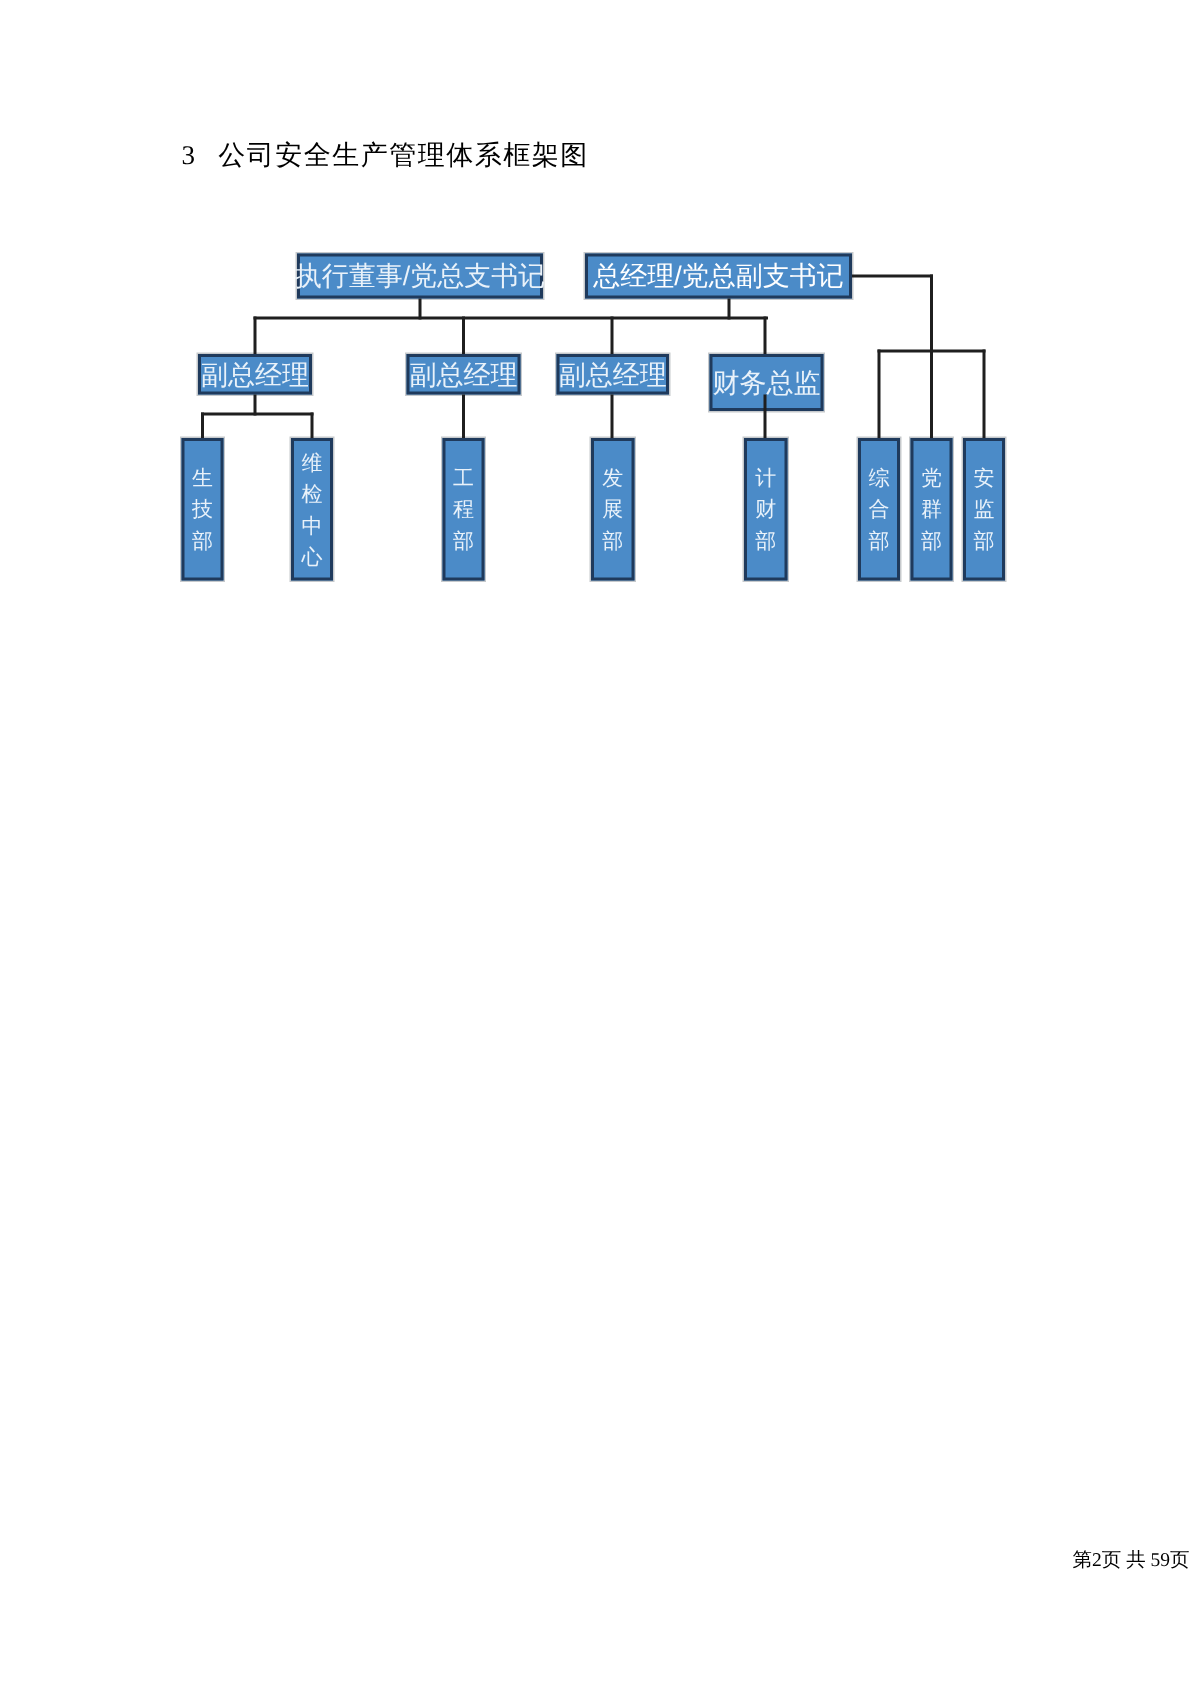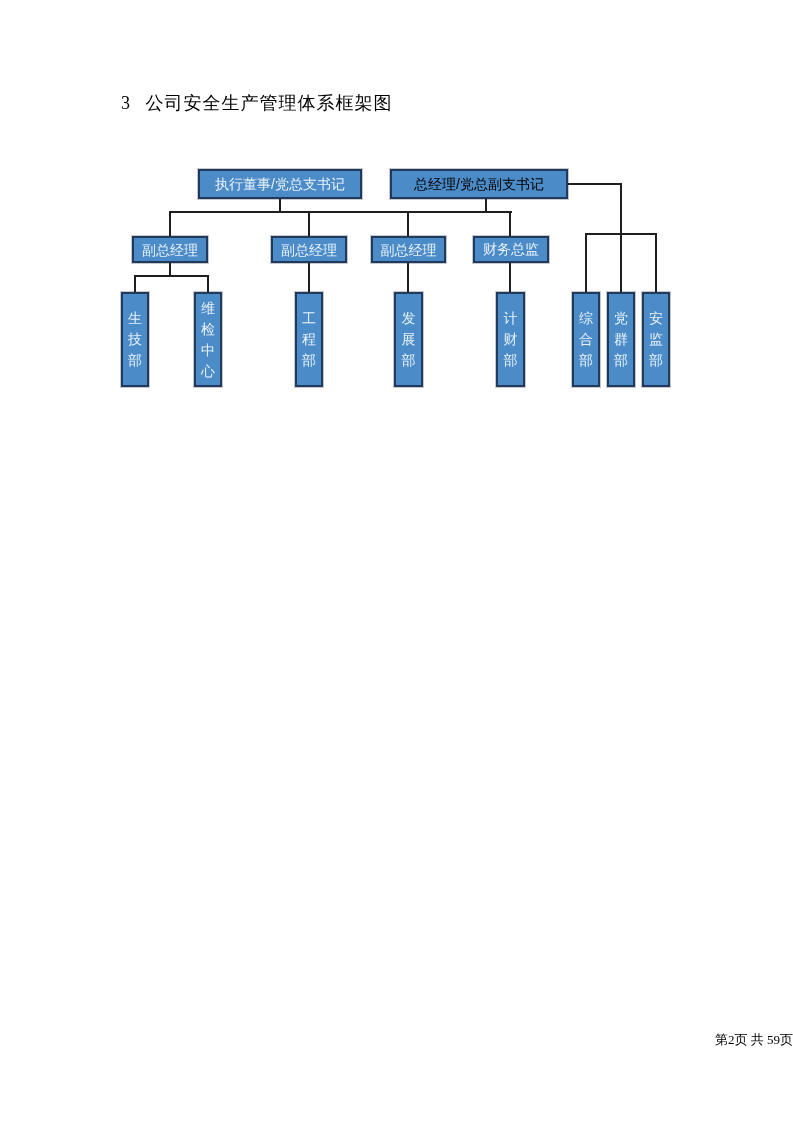--- a/index.html
+++ b/index.html
@@ -36,21 +36,21 @@
   .node {
     position: absolute;
     box-sizing: border-box;
     border: 2px solid #1f3a5c;
     box-shadow: 0 0 0 1px #c6c9cc;
     display: flex;
     align-items: center;
     justify-content: center;
     text-align: center;
     font-family: "Liberation Sans", sans-serif;
-    font-size: 14px;
+    font-size: 18px;
     line-height: 1;
     white-space: nowrap;
   }
   .node.vertical {
     white-space: pre-line;
     line-height: 21px;
     font-size: 14px;
   }
   .seg {
     position: absolute;
@@ -67,25 +67,25 @@
   }
 </style>
 </head>
 <body>
 
 <div class="page">
   <div class="doc-title">3 公司安全生产管理体系框架图</div>
 
   <div class="diagram" id="diagram">
       <div class="node horizontal" style="left: 198px; top: 169px; width: 164px; height: 30px; background: rgb(75, 139, 200); border-color: rgb(31, 58, 92); color: rgb(233, 242, 250);">执行董事/党总支书记</div>
-      <div class="node horizontal" style="left: 390px; top: 169px; width: 178px; height: 30px; background: rgb(75, 139, 200); border-color: rgb(31, 58, 92); color: #000000;">总经理/党总副支书记</div>
+      <div class="node horizontal" style="left: 390px; top: 169px; width: 178px; height: 30px; background: rgb(75, 139, 200); border-color: rgb(31, 58, 92); color: #ffffff;">总经理/党总副支书记</div>
       <div class="node horizontal" style="left: 132px; top: 236px; width: 76px; height: 27px; background: rgb(75, 139, 200); border-color: rgb(31, 58, 92); color: rgb(233, 242, 250);">副总经理</div>
       <div class="node horizontal" style="left: 271px; top: 236px; width: 76px; height: 27px; background: rgb(75, 139, 200); border-color: rgb(31, 58, 92); color: rgb(233, 242, 250);">副总经理</div>
       <div class="node horizontal" style="left: 371px; top: 236px; width: 75px; height: 27px; background: rgb(75, 139, 200); border-color: rgb(31, 58, 92); color: rgb(233, 242, 250);">副总经理</div>
-      <div class="node horizontal" style="left: 473px; top: 236px; width: 76px; height: 27px; background: rgb(75, 139, 200); border-color: rgb(31, 58, 92); color: rgb(233, 242, 250); font-family: Liberation Serif, serif;">财务总监</div>
+      <div class="node horizontal" style="left: 473px; top: 236px; width: 76px; height: 38px; background: rgb(75, 139, 200); border-color: rgb(31, 58, 92); color: rgb(233, 242, 250); font-family: Liberation Serif, serif;">财务总监</div>
       <div class="node vertical" style="left: 121px; top: 292px; width: 28px; height: 95px; background: rgb(75, 139, 200); border-color: rgb(31, 58, 92); color: rgb(233, 242, 250);">生
 技
 部</div>
       <div class="node vertical" style="left: 194px; top: 292px; width: 28px; height: 95px; background: rgb(75, 139, 200); border-color: rgb(31, 58, 92); color: rgb(233, 242, 250);">维
 检
 中
 心</div>
       <div class="node vertical" style="left: 295px; top: 292px; width: 28px; height: 95px; background: rgb(75, 139, 200); border-color: rgb(31, 58, 92); color: rgb(233, 242, 250);">工
 程
 部</div>

